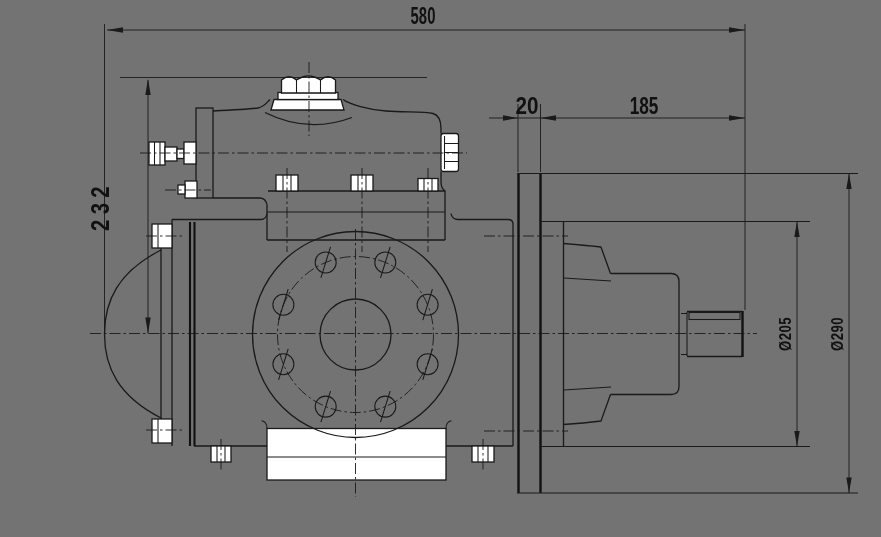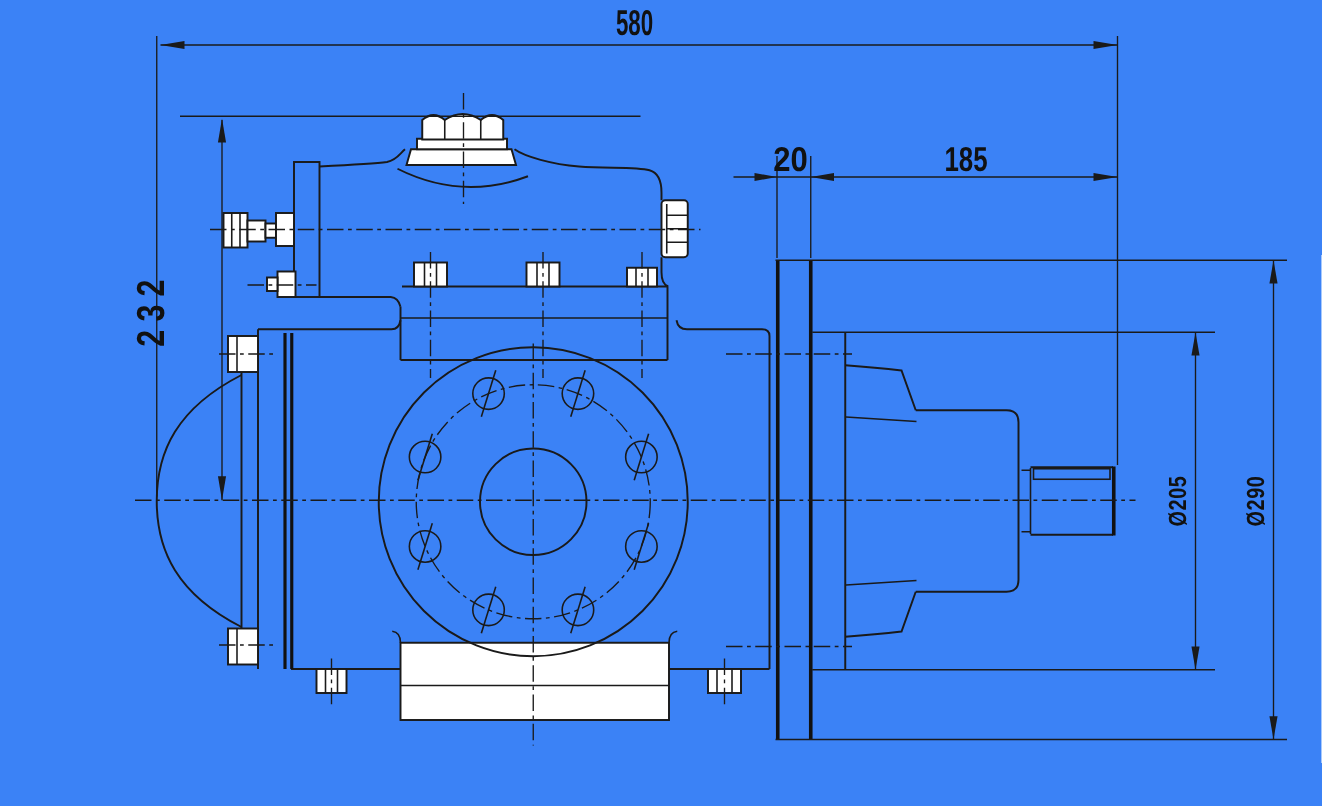--- a/index.html
+++ b/index.html
@@ -1,16 +1,16 @@
 <!DOCTYPE html>
 <html><head>
 <meta charset="utf-8">
 <style>
   html,body{margin:0;padding:0;background:#ffffff;}
-  .sheet{position:relative;width:881px;height:537px;background:#3b82f6;overflow:hidden;
+  .sheet{position:relative;width:881px;height:537px;background:#737373;overflow:hidden;
          font-family:"Liberation Sans", sans-serif;}
   svg{position:absolute;inset:0;display:block;}
   .ln{stroke:#1a1a1a;stroke-width:1.3;fill:none;stroke-linecap:butt;}
   .thin{stroke:#1a1a1a;stroke-width:1.05;fill:none;}
   .thick{stroke:#111;stroke-width:2.4;fill:none;}
   .gasket{stroke:#111;stroke-width:2.1;fill:none;}
   .cl{stroke:#1a1a1a;stroke-width:0.9;fill:none;stroke-dasharray:11 3 2.5 3;}
   .ext{stroke:#1a1a1a;stroke-width:0.9;fill:none;}
   .dim{stroke:#1a1a1a;stroke-width:0.9;fill:none;}
   .ah{fill:#1a1a1a;stroke:none;}

